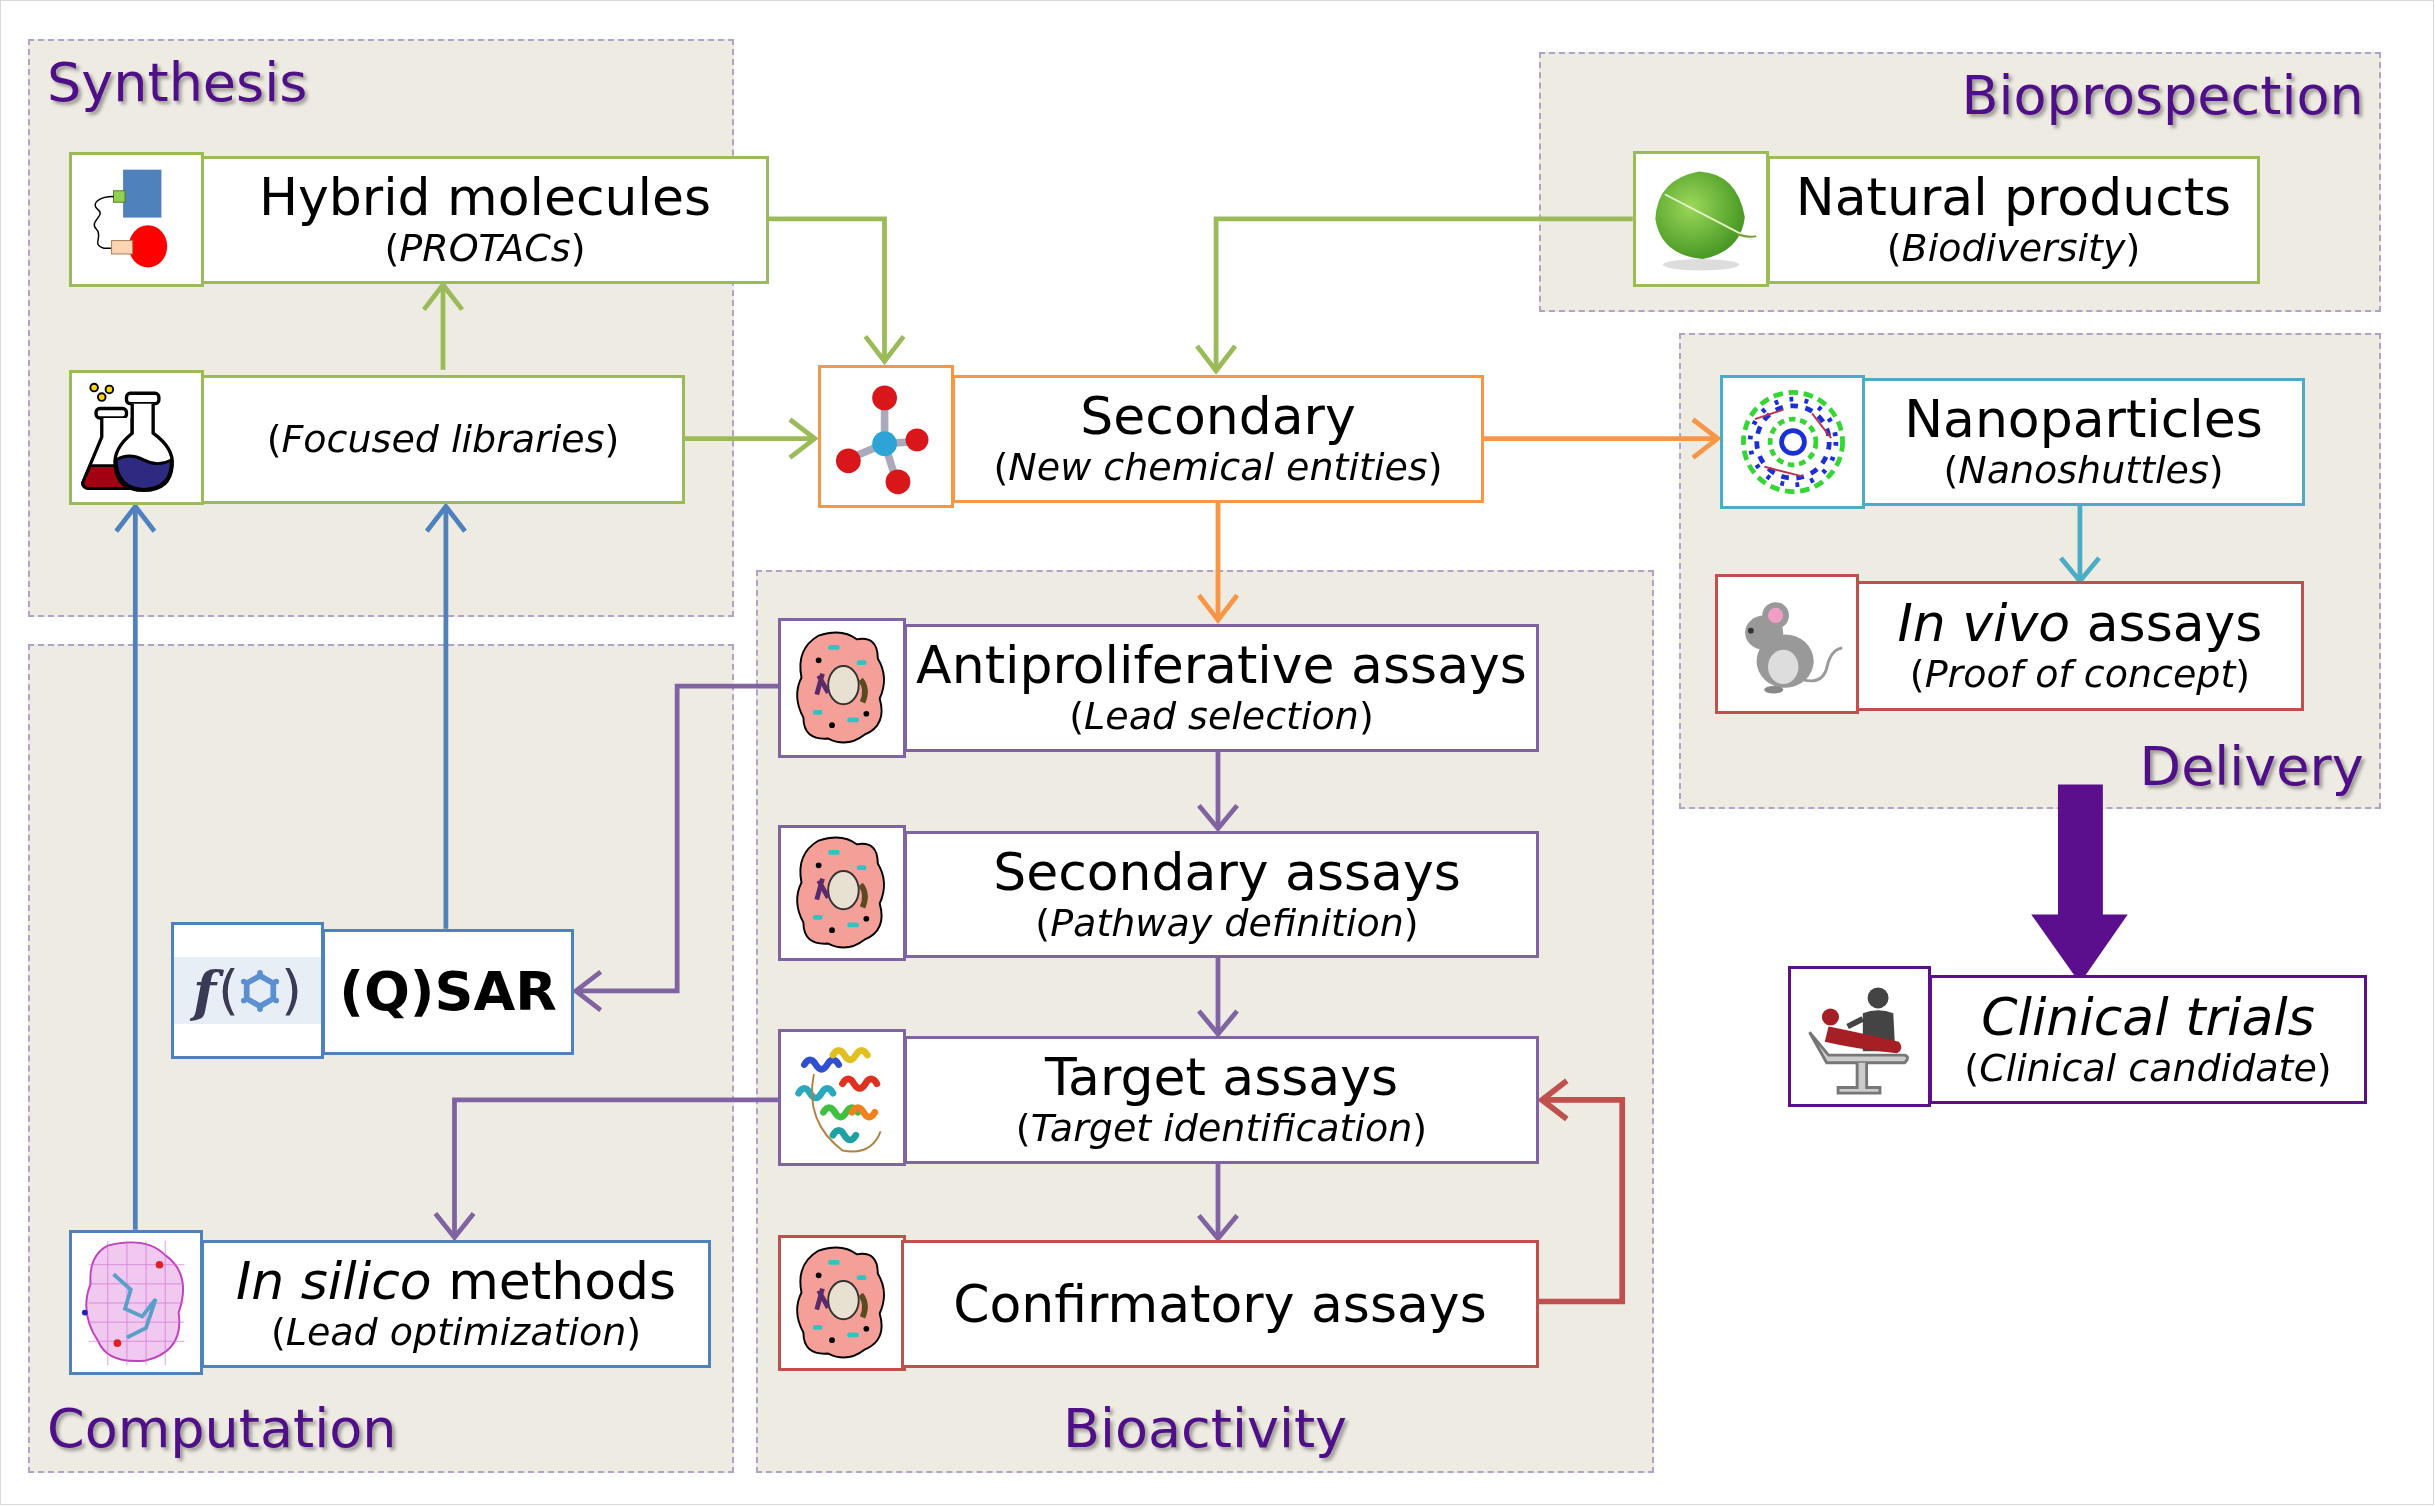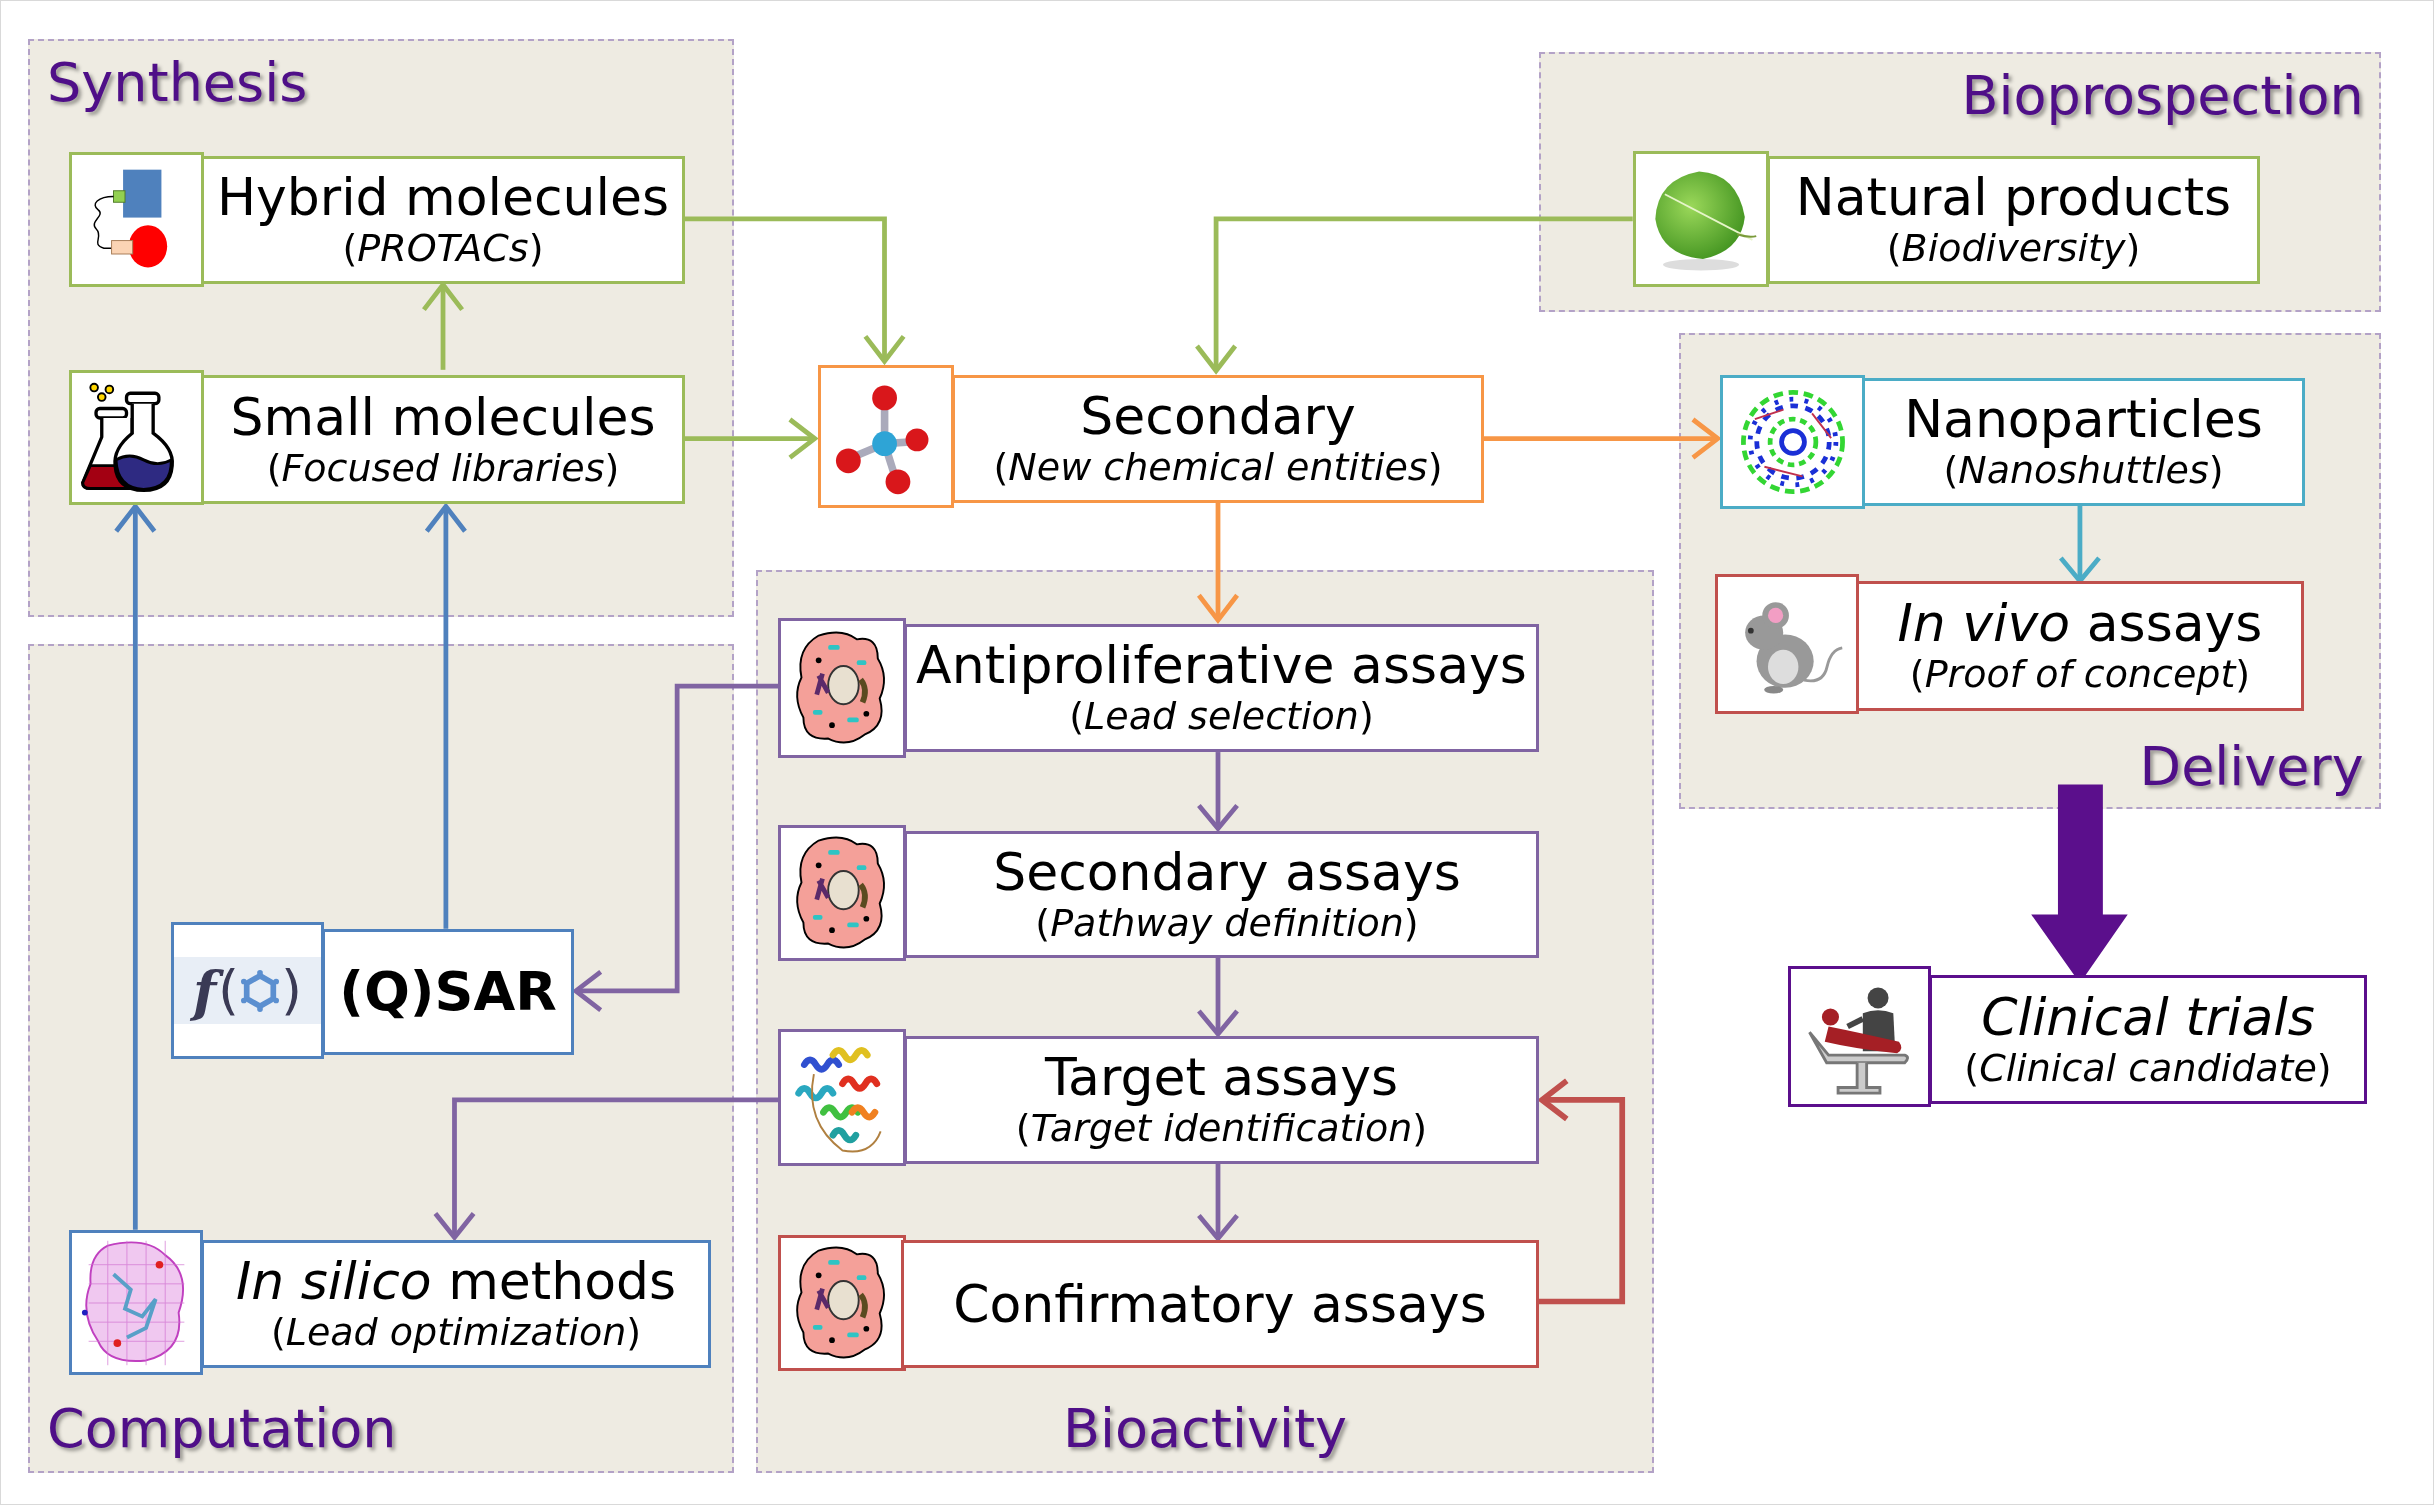--- a/index.html
+++ b/index.html
@@ -101,40 +101,39 @@
 
 <div class="icon green" style="left:69px;top:152px;width:135px;height:135px;">
   <svg width="115" height="115" viewBox="0 0 120 120">
     <rect x="46" y="8" width="40" height="50" fill="#4f81bd"></rect>
     <rect x="36" y="30" width="12" height="12" fill="#92d050" stroke="#4f7a28" stroke-width="1"></rect>
     <path d="M36,36 C20,36 12,44 20,50 C28,56 10,62 18,70 C26,78 12,86 26,90 H34" fill="none" stroke="#000" stroke-width="1.5"></path>
     <ellipse cx="72" cy="88" rx="20" ry="22" fill="#ff0000"></ellipse>
     <rect x="34" y="82" width="22" height="14" fill="#fbd4b4" stroke="#a67a55" stroke-width="1"></rect>
   </svg>
 </div>
-<div class="node green" style="left:201px;top:156px;width:484px;height:128px;">
+<div class="node green" style="left:201px;top:156px;width:568px;height:128px;">
   <div class="main">Hybrid molecules</div>
   <div class="sub">(<i>PROTACs</i>)</div>
 </div>
 
 <div class="icon green" style="left:69px;top:370px;width:135px;height:135px;">
   <svg width="119" height="119" viewBox="0 0 125 125">
     <circle cx="18" cy="10" r="4" fill="#ffd700" stroke="#000" stroke-width="2"></circle>
     <circle cx="26" cy="20" r="4" fill="#ffd700" stroke="#000" stroke-width="2"></circle>
     <circle cx="34" cy="12" r="4" fill="#ffd700" stroke="#000" stroke-width="2"></circle>
     <rect x="20" y="32" width="32" height="10" rx="4" fill="#fff" stroke="#000" stroke-width="3.5"></rect>
     <path d="M26,42 V62 L6,110 Q6,116 14,116 H58 L58,42" fill="#fff" stroke="#000" stroke-width="3.5"></path>
     <path d="M14,92 L6,110 Q6,116 14,116 H58 V92 Z" fill="#a30012" stroke="#000" stroke-width="3"></path>
     <rect x="52" y="16" width="34" height="11" rx="4" fill="#fff" stroke="#000" stroke-width="3.5"></rect>
     <path d="M58,27 V58 Q38,74 40,92 Q42,118 70,118 Q98,118 100,92 Q102,74 80,58 V27" fill="#fff" stroke="#000" stroke-width="3.5"></path>
     <path d="M41,86 Q55,78 70,86 Q85,94 99,86 Q100,116 70,117 Q42,116 41,86 Z" fill="#2e2a82" stroke="#000" stroke-width="3"></path>
   </svg>
 </div>
 <div class="node green" style="left:201px;top:375px;width:484px;height:129px;">
-  <div class="main">Small molecules</div>
   <div class="sub">(<i>Focused libraries</i>)</div>
 </div>
 
 <div class="icon orange" style="left:818px;top:365px;width:136px;height:143px;">
   <svg width="115" height="124" viewBox="0 0 120 130">
     <line x1="58" y1="72" x2="58" y2="30" stroke="#aab" stroke-width="8"></line>
     <line x1="58" y1="72" x2="20" y2="88" stroke="#aab" stroke-width="8"></line>
     <line x1="58" y1="72" x2="88" y2="70" stroke="#aab" stroke-width="8"></line>
     <line x1="58" y1="72" x2="70" y2="110" stroke="#aab" stroke-width="8"></line>
     <circle cx="58" cy="24" r="13" fill="#d9171b"></circle>

